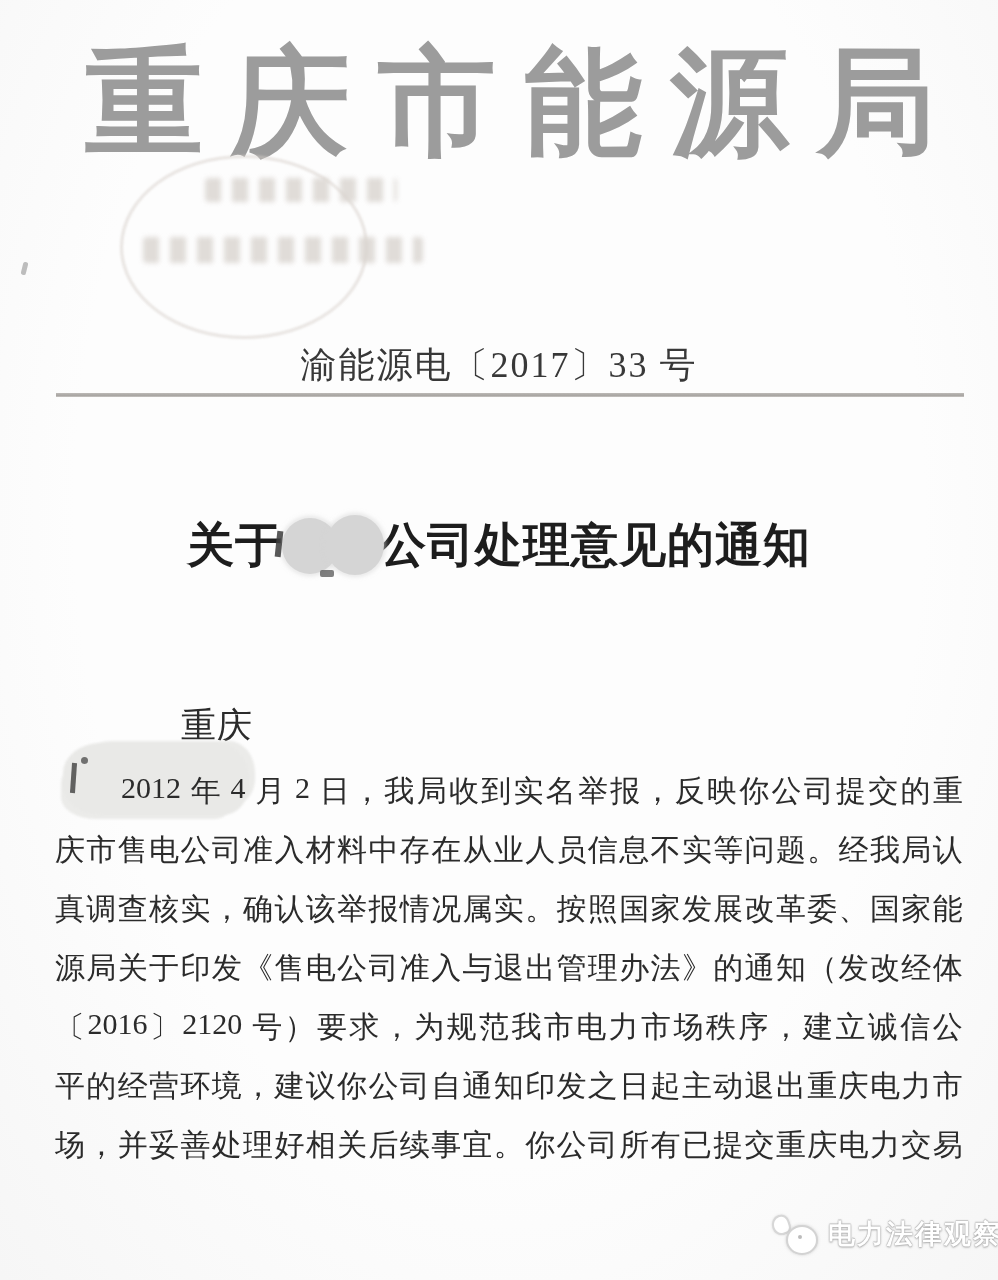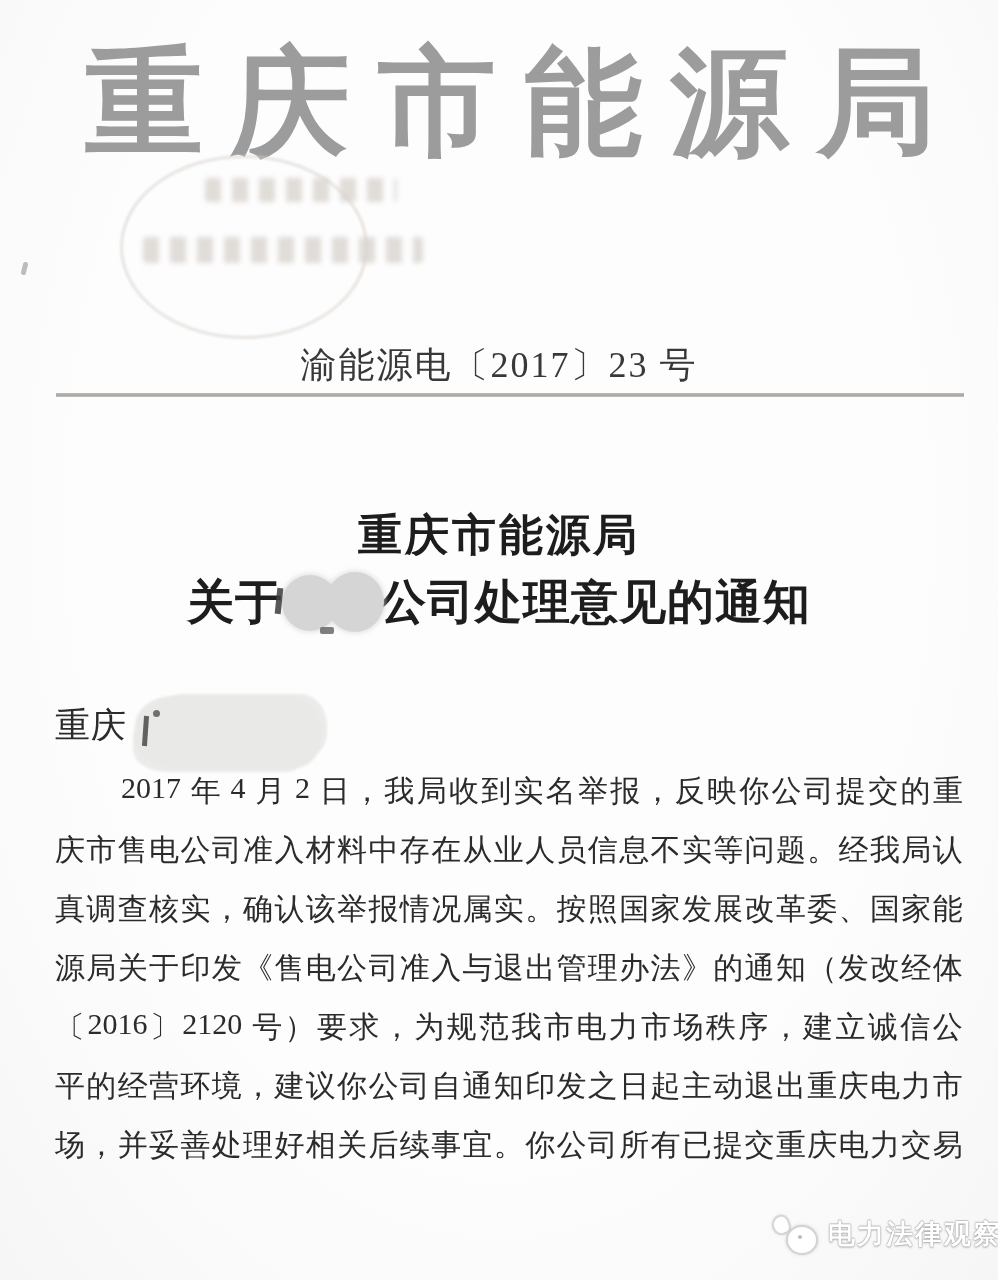--- a/index.html
+++ b/index.html
@@ -94,22 +94,22 @@
     background:#3c3c3c;transform:rotate(6deg);opacity:.85;
   }
   .title-blob .remnant2{
     position:absolute;left:36px;bottom:-2px;width:14px;height:7px;
     background:#4a4a4a;opacity:.7;border-radius:2px;
   }
 
   
   .addressee{
     position:absolute;left:55px;top:702px;height:60px;
-    display:flex;align-items:flex-start;
-    font-size:35px;color:var(--c-body);letter-spacing:1px;
+    display:flex;align-items:flex-end;
+    font-size:35px;color:var(--c-body);letter-spacing:1px;flex-direction:column;
   }
   .addr-redact{
     display:inline-block;position:relative;
     width:196px;height:66px;margin:0 0 0 2px;
   }
   .addr-redact .blob{
     position:absolute;left:6px;top:-6px;width:186px;height:72px;
     background:var(--c-redact_light);
     border-radius:38px 30px 26px 40px / 30px 36px 30px 28px;
     box-shadow:-8px 10px 0 -6px rgba(233,233,231,.9), 10px -6px 0 -4px rgba(233,233,231,.9);
@@ -179,42 +179,41 @@
       <span>源</span>
       <span>局</span>
     </div>
 
   <div class="seal"></div>
   <div class="seal-row r1"></div>
   <div class="seal-row r2"></div>
 
   <div class="speck"></div>
 
-  <div class="doc-number">渝能源电〔2017〕23 号</div>
+  <div class="doc-number">渝能源电〔2017〕33 号</div>
 
   <div class="rule"></div>
 
   <div class="title">
-    <div class="title-line1">重庆市能源局</div>
     <div class="title-line2">
       <span>关于</span><span class="title-blob"><span class="c1"></span><span class="c2"></span><span class="remnant1"></span><span class="remnant2"></span></span><span>公司处理意见的通知</span>
     </div>
   </div>
 
   <div class="addressee">
     <span>重庆</span>
       <span class="addr-redact">
         <span class="blob"></span>
         <span class="remnant-bar"></span>
         <span class="remnant-dot"></span>
       </span>
   </div>
 
   <div class="body-text">
-    <div class="body-line indent"><span>2017 </span><span>年</span><span> 4 </span><span>月</span><span> 2 </span><span>日</span><span>，</span><span>我</span><span>局</span><span>收</span><span>到</span><span>实</span><span>名</span><span>举</span><span>报</span><span>，</span><span>反</span><span>映</span><span>你</span><span>公</span><span>司</span><span>提</span><span>交</span><span>的</span><span>重</span></div>
+    <div class="body-line indent"><span>2012 </span><span>年</span><span> 4 </span><span>月</span><span> 2 </span><span>日</span><span>，</span><span>我</span><span>局</span><span>收</span><span>到</span><span>实</span><span>名</span><span>举</span><span>报</span><span>，</span><span>反</span><span>映</span><span>你</span><span>公</span><span>司</span><span>提</span><span>交</span><span>的</span><span>重</span></div>
     <div class="body-line"><span>庆</span><span>市</span><span>售</span><span>电</span><span>公</span><span>司</span><span>准</span><span>入</span><span>材</span><span>料</span><span>中</span><span>存</span><span>在</span><span>从</span><span>业</span><span>人</span><span>员</span><span>信</span><span>息</span><span>不</span><span>实</span><span>等</span><span>问</span><span>题</span><span>。</span><span>经</span><span>我</span><span>局</span><span>认</span></div>
     <div class="body-line"><span>真</span><span>调</span><span>查</span><span>核</span><span>实</span><span>，</span><span>确</span><span>认</span><span>该</span><span>举</span><span>报</span><span>情</span><span>况</span><span>属</span><span>实</span><span>。</span><span>按</span><span>照</span><span>国</span><span>家</span><span>发</span><span>展</span><span>改</span><span>革</span><span>委</span><span>、</span><span>国</span><span>家</span><span>能</span></div>
     <div class="body-line"><span>源</span><span>局</span><span>关</span><span>于</span><span>印</span><span>发</span><span>《</span><span>售</span><span>电</span><span>公</span><span>司</span><span>准</span><span>入</span><span>与</span><span>退</span><span>出</span><span>管</span><span>理</span><span>办</span><span>法</span><span>》</span><span>的</span><span>通</span><span>知</span><span>（</span><span>发</span><span>改</span><span>经</span><span>体</span></div>
     <div class="body-line"><span>〔</span><span>2016</span><span>〕</span><span>2120 </span><span>号</span><span>）</span><span>要</span><span>求</span><span>，</span><span>为</span><span>规</span><span>范</span><span>我</span><span>市</span><span>电</span><span>力</span><span>市</span><span>场</span><span>秩</span><span>序</span><span>，</span><span>建</span><span>立</span><span>诚</span><span>信</span><span>公</span></div>
     <div class="body-line"><span>平</span><span>的</span><span>经</span><span>营</span><span>环</span><span>境</span><span>，</span><span>建</span><span>议</span><span>你</span><span>公</span><span>司</span><span>自</span><span>通</span><span>知</span><span>印</span><span>发</span><span>之</span><span>日</span><span>起</span><span>主</span><span>动</span><span>退</span><span>出</span><span>重</span><span>庆</span><span>电</span><span>力</span><span>市</span></div>
     <div class="body-line"><span>场</span><span>，</span><span>并</span><span>妥</span><span>善</span><span>处</span><span>理</span><span>好</span><span>相</span><span>关</span><span>后</span><span>续</span><span>事</span><span>宜</span><span>。</span><span>你</span><span>公</span><span>司</span><span>所</span><span>有</span><span>已</span><span>提</span><span>交</span><span>重</span><span>庆</span><span>电</span><span>力</span><span>交</span><span>易</span></div>
   </div>
 
   <div class="watermark">
     <span class="wm-logo">

